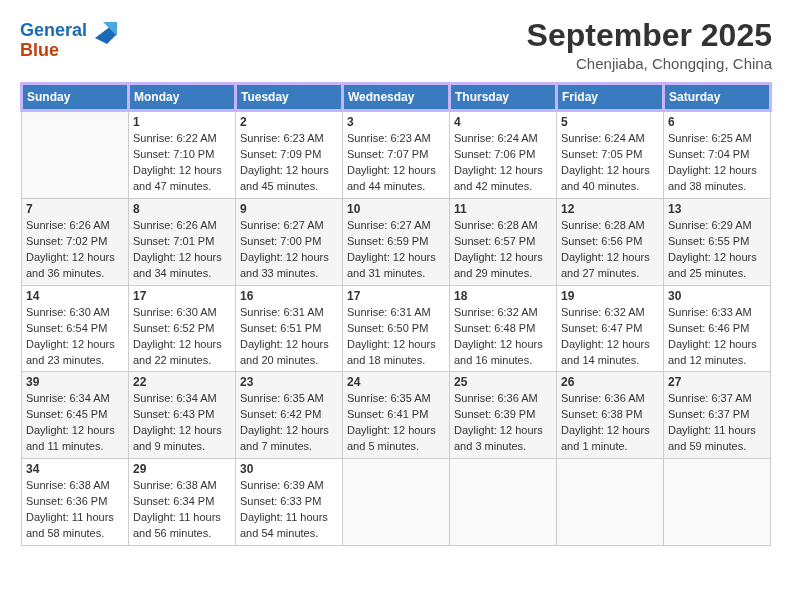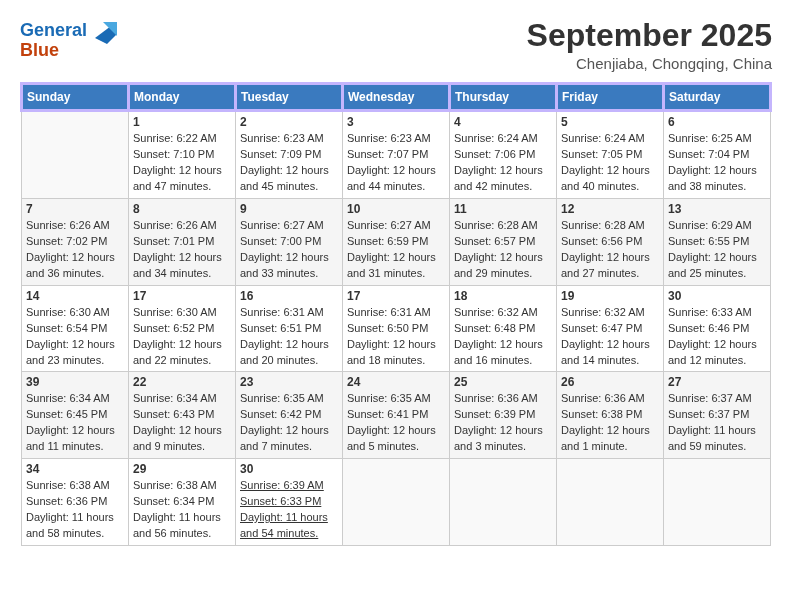--- a/index.html
+++ b/index.html
@@ -342,21 +342,21 @@
           </td>
           <td>
             <span class="day-number">29</span>
             <div class="day-info" style="white-space: pre-line;">Sunrise: 6:38 AM
 Sunset: 6:34 PM
 Daylight: 11 hours
 and 56 minutes.</div>
           </td>
           <td>
             <span class="day-number">30</span>
-            <div class="day-info" style="white-space: pre-line; text-decoration: underline;">Sunrise: 6:39 AM
+            <div class="day-info" style="white-space: pre-line;">Sunrise: 6:39 AM
 Sunset: 6:33 PM
 Daylight: 11 hours
 and 54 minutes.</div>
           </td>
           <td class="empty-cell"></td>
           <td class="empty-cell"></td>
           <td class="empty-cell"></td>
           <td class="empty-cell"></td>
         </tr>
       </tbody>

